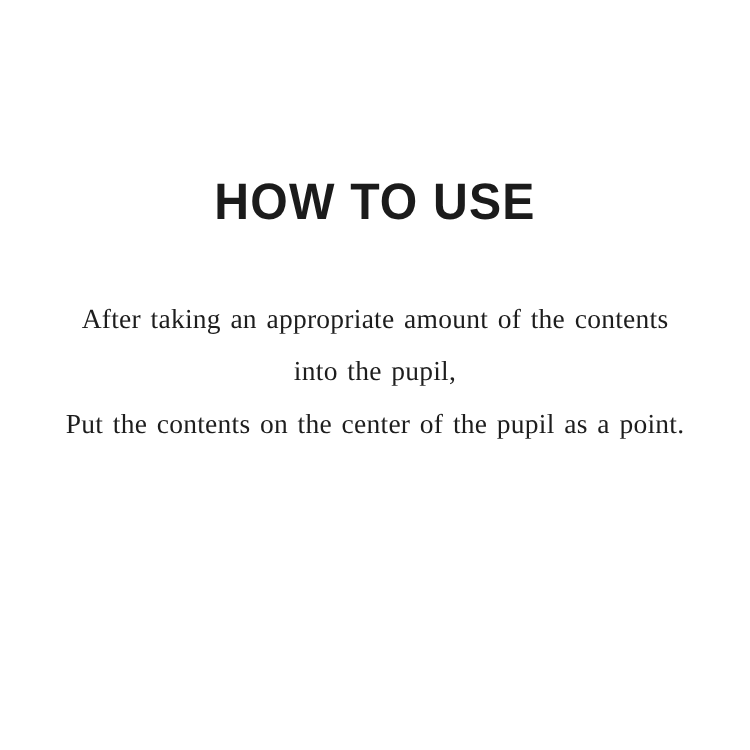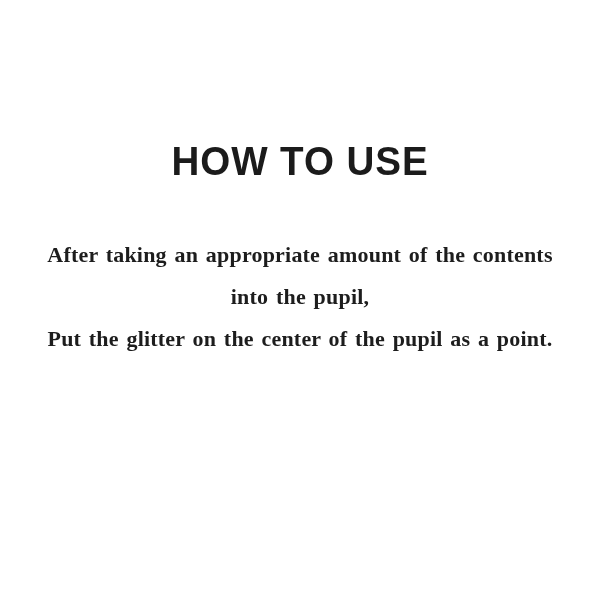--- a/index.html
+++ b/index.html
@@ -35,30 +35,29 @@
   }
   .instructions {
     margin: 0 auto;
     margin-top: 52px;
     width: 560px;
     font-size: 22px;
     line-height: 42px;
     color: #1d1d1d;
     letter-spacing: 0.2px;
     word-spacing: 2px;
-    font-weight: bold;
   }
   .instructions p {
     margin: 0;
   }
 </style>
 </head>
 <body>
 
 <div class="panel">
   <h1 class="how-to-use-heading">HOW TO USE</h1>
 
   <div class="instructions">
     <p>After taking an appropriate amount of the contents</p>
     <p>into the pupil,</p>
-    <p>Put the glitter on the center of the pupil as a point.</p>
+    <p>Put the contents on the center of the pupil as a point.</p>
   </div>
 </div>
 
 </body></html>

